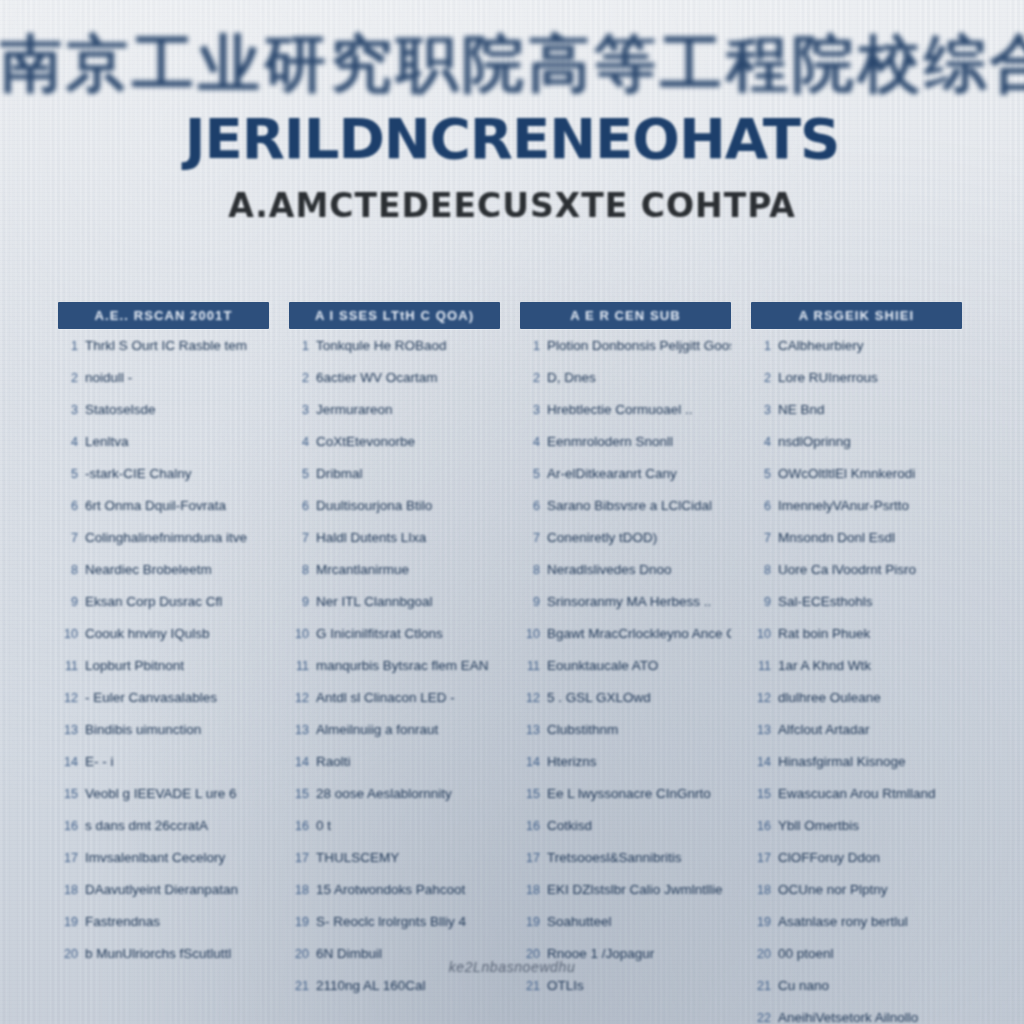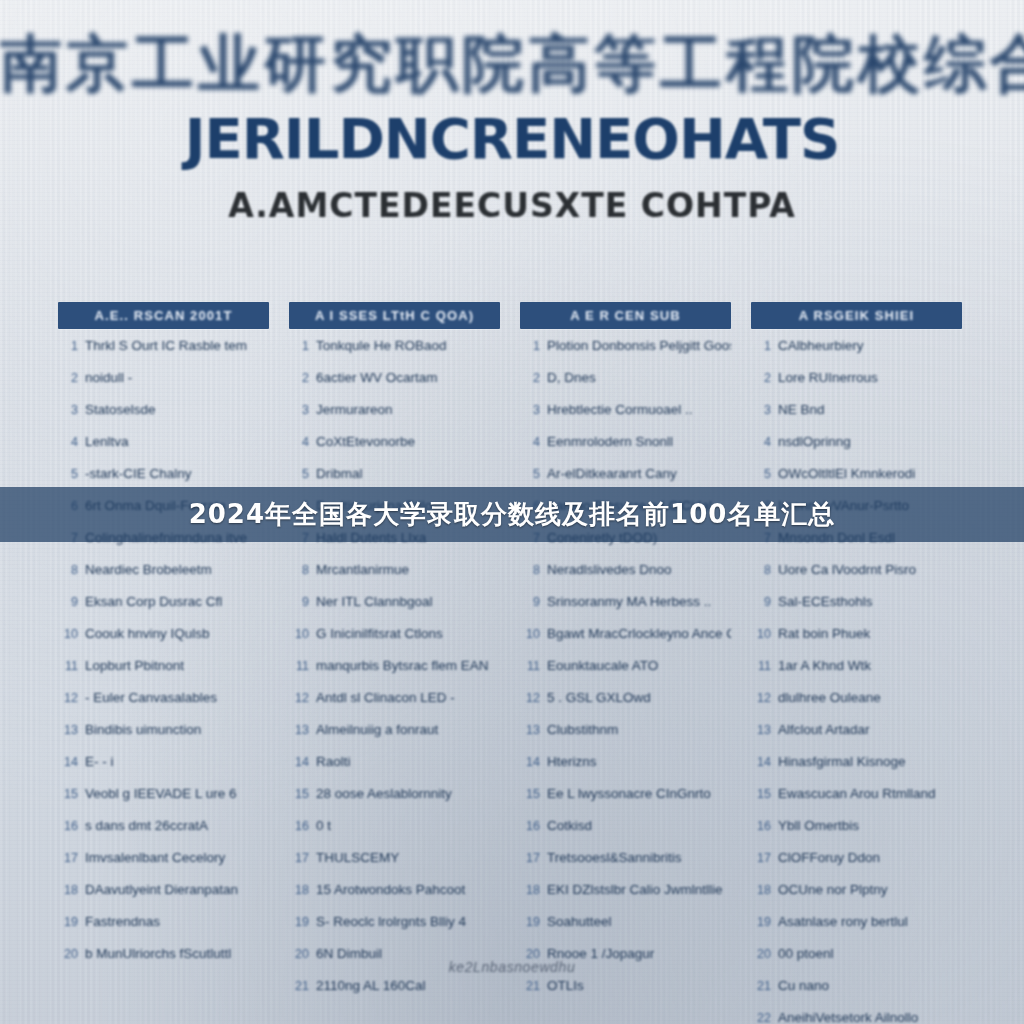--- a/index.html
+++ b/index.html
@@ -550,21 +550,18 @@
           <span class="name">Cu nano</span>
         </div>
       <div class="row">
           <span class="rank">22</span>
           <span class="name">AneihiVetsetork Ailnollo</span>
         </div>
     </div>
 
   </div>
 
-  <div class="title-band">
-    <div class="title-text">2024年全国各大学录取分数线及排名前100名单汇总</div>
-  </div>
 
   <div class="footer">
     <span class="blurtext">ke2Lnbasnoewdhu</span>
   </div>
 
 </div>
 
 </body></html>

